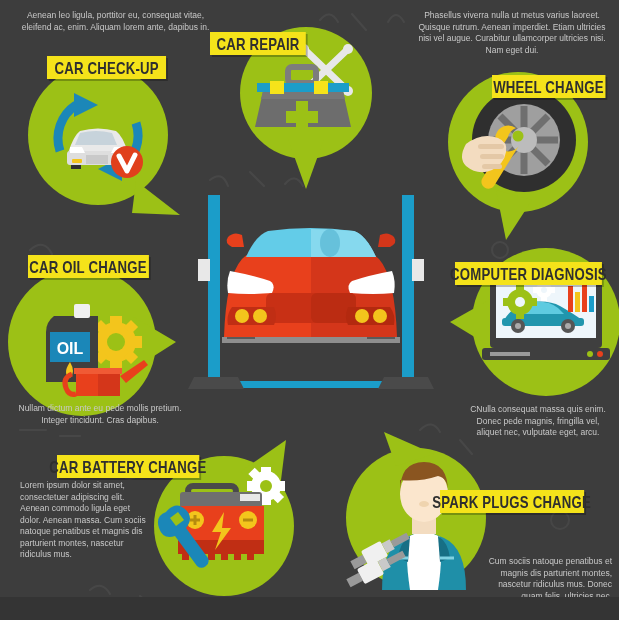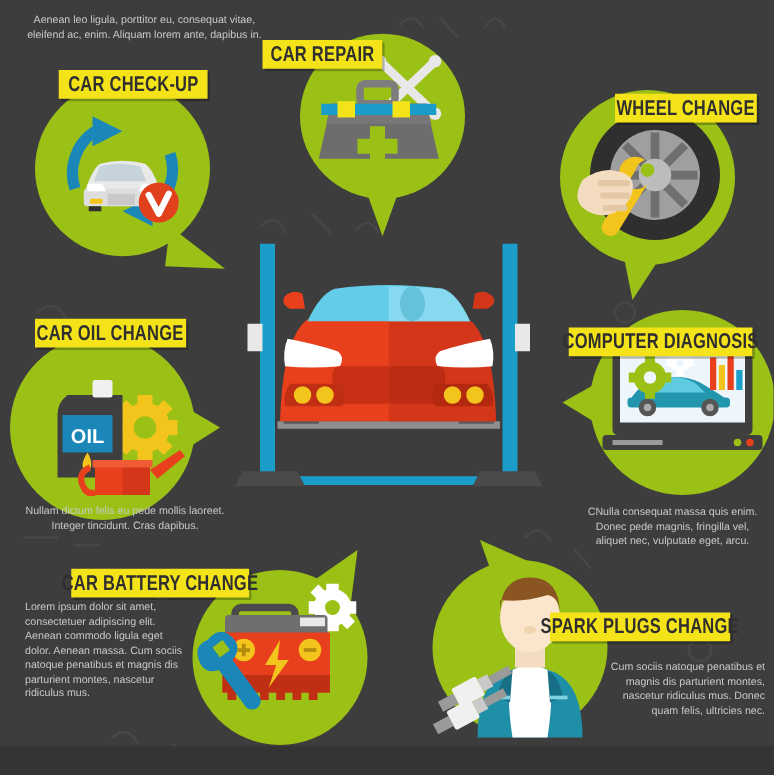--- a/index.html
+++ b/index.html
@@ -145,20 +145,21 @@
       <rect x="18" y="42" width="14" height="13" fill="#f5e31a"></rect>
       <rect x="62" y="42" width="14" height="13" fill="#f5e31a"></rect>
       <path d="M44 62 h12 v10 h10 v12 h-10 v10 h-12 v-10 h-10 v-12 h10 z" fill="#9cc116"></path>
     </svg>
   </div>
 
   <div class="ribbon" style="left:210px;top:32px;width:103px;height:23px;font-size:14.5px;">
     <span>CAR REPAIR</span>
   </div>
 
+  <div class="para c" style="left:412px;top:10px;width:200px;">Phasellus viverra nulla ut metus varius laoreet. Quisque rutrum. Aenean imperdiet. Etiam ultricies nisi vel augue. Curabitur ullamcorper ultricies nisi. Nam eget dui.</div>
 
   <div class="bubble" style="left:440px;top:72px;width:156px;height:170px;">
     <svg width="156" height="172" viewBox="0 0 156 172">
       <circle cx="78" cy="70" r="70" fill="#9cc116"></circle>
       <path d="M56 118 L66 168 L92 128 Z" fill="#9cc116"></path>
     </svg>
     <svg style="position:absolute;left:16px;top:12px;" width="124" height="120" viewBox="0 0 124 120">
       <circle cx="68" cy="56" r="52" fill="#2f2f2f"></circle>
       <circle cx="68" cy="56" r="36" fill="#9f9f9f"></circle>
       <g stroke="#6f6f6f" stroke-width="7">
@@ -260,21 +261,21 @@
       <path d="M84 90 l24 -16 l4 5 l-22 18 z" fill="#e8401c"></path>
       <path d="M36 88 q-10 4 -6 14 q3 8 10 6" fill="none" stroke="#e8401c" stroke-width="5"></path>
       <rect x="38" y="82" width="48" height="6" fill="#f05a35"></rect>
     </svg>
   </div>
 
   <div class="ribbon" style="left:28px;top:255px;width:130px;height:23px;font-size:14.5px;">
     <span>CAR OIL CHANGE</span>
   </div>
 
-  <div class="para c" style="left:10px;top:403px;width:180px;">Nullam dictum felis eu pede mollis laoreet. Integer tincidunt. Cras dapibus.</div>
+  <div class="para c" style="left:10px;top:403px;width:180px;">Nullam dictum ante eu pede mollis pretium. Integer tincidunt. Cras dapibus.</div>
 
   <div class="bubble" style="left:442px;top:248px;width:178px;height:152px;">
     <svg width="178" height="152" viewBox="0 0 178 152">
       <circle cx="104" cy="74" r="74" fill="#9cc116"></circle>
       <path d="M54 48 L8 74 L54 102 Z" fill="#9cc116"></path>
     </svg>
     <svg style="position:absolute;left:40px;top:22px;" width="128" height="106" viewBox="0 0 128 106">
       <rect x="8" y="0" width="112" height="78" rx="4" fill="#3f3f3f"></rect>
       <rect x="14" y="6" width="100" height="62" fill="#eef6fb"></rect>
       <rect x="14" y="6" width="100" height="5" fill="#cfe3ee"></rect>
@@ -409,16 +410,16 @@
         <rect x="38" y="113" width="9" height="11" fill="#c9c9c9"></rect>
         <rect x="47" y="115" width="18" height="7" fill="#9a9a9a"></rect>
       </g>
     </svg>
   </div>
 
   <div class="ribbon" style="left:440px;top:490px;width:155px;height:23px;font-size:14.5px;">
     <span>SPARK PLUGS CHANGE</span>
   </div>
 
-  <div class="para r" style="left:480px;top:528px;width:132px;">Cum sociis natoque penatibus et magnis dis parturient montes, nascetur ridiculus mus. Donec quam felis, ultricies nec.</div>
+  <div class="para r" style="left:480px;top:556px;width:132px;">Cum sociis natoque penatibus et magnis dis parturient montes, nascetur ridiculus mus. Donec quam felis, ultricies nec.</div>
 
   <div class="footer-strip"></div>
 </div>
 
 </body></html>

